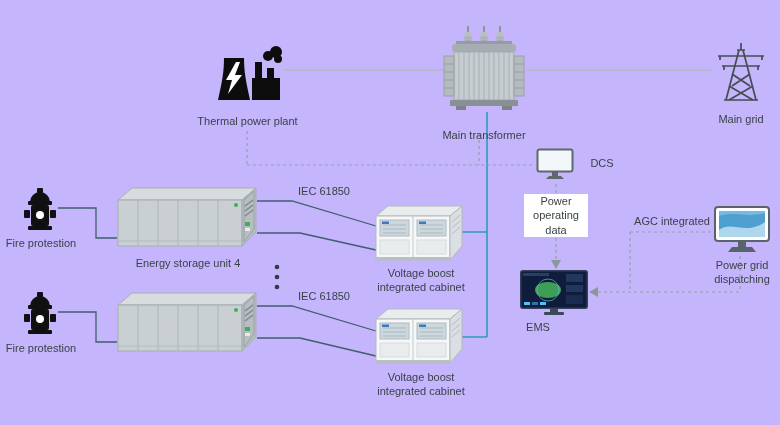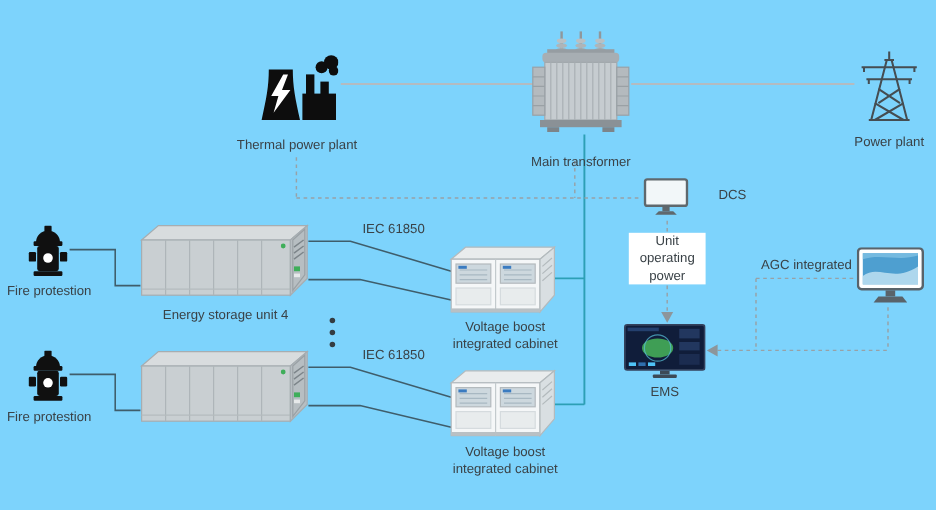--- a/index.html
+++ b/index.html
@@ -1,27 +1,27 @@
 <!DOCTYPE html>
 <html><head>
 <meta charset="utf-8">
 <style>
   html,body { margin:0; padding:0; background:#ffffff; }
   .canvas {
-    position:relative; width:780px; height:425px; background:#7dd3fc;
+    position:relative; width:780px; height:425px; background:#c4b5fd;
     font-family:"Liberation Sans", sans-serif; overflow:hidden;text-decoration:underline;
   }
   .layer { position:absolute; left:0; top:0; }
   .node { position:absolute; }
   .node svg { display:block; }
   .label {
     position:absolute; font-size:11px; color:#3a4247; line-height:1.3;
     text-align:center;
   }
-  .label.left { text-align:right; }
+  .label.left { text-align:center; }
   .label.bg { background:#ffffff; }
 </style>
 </head>
 <body>
 
 <div class="canvas">
 
   <svg class="layer" width="780" height="425" viewBox="0 0 780 425">
 
     <path d="M284,70 H446 M526,70 H712" stroke="#b4bbc0" stroke-width="1.5" fill="none"></path>
@@ -100,21 +100,21 @@
     <svg width="58" height="62" viewBox="0 0 58 62">
       <g stroke="#454d52" stroke-width="1.7" fill="none">
         <path d="M14,60 L27,10 M44,60 L31,10 M25,10 H33 M29,10 V3"></path>
         <path d="M6,16 H52 M8,16 v4 M50,16 v4"></path>
         <path d="M10,26 H48 M12,26 v4 M46,26 v4"></path>
         <path d="M20,34 L38,46 M38,34 L20,46 M17,46 L41,60 M41,46 L17,60"></path>
         <path d="M12,60 H46"></path>
       </g>
     </svg>
   </div>
-  <div class="label" style="left:710px; top:112px; width:62px;">Power plant</div>
+  <div class="label" style="left:710px; top:112px; width:62px;">Main grid</div>
 
   <div class="node" style="left:536px; top:148px;">
     <svg width="38" height="34" viewBox="0 0 38 34">
       <rect x="1.5" y="1.5" width="35" height="22" rx="2" fill="#f2f7f9" stroke="#5f686d" stroke-width="2"></rect>
       <rect x="16" y="24" width="6" height="4" fill="#5f686d"></rect>
       <polygon points="10,31 28,31 25,28 13,28" fill="#5f686d"></polygon>
     </svg>
   </div>
   <div class="label left" style="left:582px; top:156px; width:40px;">DCS</div>
 
@@ -211,46 +211,47 @@
       <rect x="47" y="19.5" width="7" height="2.5" fill="#3a7bc0"></rect>
       <rect x="8" y="38" width="29" height="14" fill="#e8eced" stroke="#d5dbde"></rect>
       <rect x="45" y="38" width="29" height="14" fill="#e8eced" stroke="#d5dbde"></rect>
       <polygon points="78,14 90,4 90,44 78,58" fill="#d9dfe2" stroke="#b3babd"></polygon>
       <path d="M80,20 L88,13 M80,26 L88,19 M80,32 L88,25" stroke="#b3babd" stroke-width="1" fill="none"></path>
       <rect x="4" y="55" width="74" height="3" fill="#b9c0c4"></rect>
     </svg>
   </div>
   <div class="label" style="left:366px; top:370px; width:110px;">Voltage boost integrated cabinet</div>
 
-  <div class="label bg" style="left:524px; top:194px; width:64px;">Unit operating power</div>
+  <div class="label bg" style="left:524px; top:194px; width:64px;">Power operating data</div>
 
   <div class="node" style="left:520px; top:270px;">
     <svg width="68" height="46" viewBox="0 0 68 46">
       <rect x="0.75" y="0.75" width="66.5" height="37.5" rx="2" fill="#101d3a" stroke="#33415c" stroke-width="1.5"></rect>
       <rect x="3" y="3" width="26" height="3" fill="#24406e"></rect>
       <ellipse cx="28" cy="20" rx="13" ry="8" fill="#3f9e55"></ellipse>
       <circle cx="28" cy="20" r="11" fill="none" stroke="#58c1d8" stroke-width="1" opacity="0.7"></circle>
       <rect x="46" y="4" width="17" height="8" fill="#22375f"></rect>
       <rect x="46" y="15" width="17" height="7" fill="#22375f"></rect>
       <rect x="46" y="25" width="17" height="9" fill="#1b2c50"></rect>
       <rect x="4" y="32" width="6" height="3" fill="#4fc3f7"></rect>
       <rect x="12" y="32" width="6" height="3" fill="#2f6fae"></rect>
       <rect x="20" y="32" width="6" height="3" fill="#4fc3f7"></rect>
       <rect x="30" y="39" width="8" height="3" fill="#3c4a56"></rect>
       <rect x="24" y="42" width="20" height="3" rx="1" fill="#3c4a56"></rect>
     </svg>
   </div>
-  <div class="label" style="left:526px; top:320px; width:56px;">EMS</div>
+  <div class="label" style="left:510px; top:320px; width:56px;">EMS</div>
 
   <div class="label" style="left:627px; top:214px; width:90px;">AGC integrated</div>
 
   <div class="node" style="left:714px; top:206px;">
     <svg width="56" height="48" viewBox="0 0 56 48">
       <rect x="1" y="1" width="54" height="34" rx="3" fill="#ffffff" stroke="#59636a" stroke-width="2"></rect>
       <rect x="5" y="5" width="46" height="26" fill="#4e9fd0"></rect>
       <path d="M5,10 C20,5 35,12 51,7 L51,5 H5 Z" fill="#7fc0e4" opacity="0.8"></path>
       <path d="M5,24 C18,14 30,30 51,16 L51,31 L5,31 Z" fill="#bfe0f2" opacity="0.85"></path>
       <rect x="24" y="36" width="8" height="5" fill="#59636a"></rect>
       <polygon points="14,46 42,46 38,41 18,41" fill="#59636a"></polygon>
     </svg>
   </div>
+  <div class="label" style="left:704px; top:258px; width:76px;">Power grid dispatching</div>
 
 </div>
 
 </body></html>

